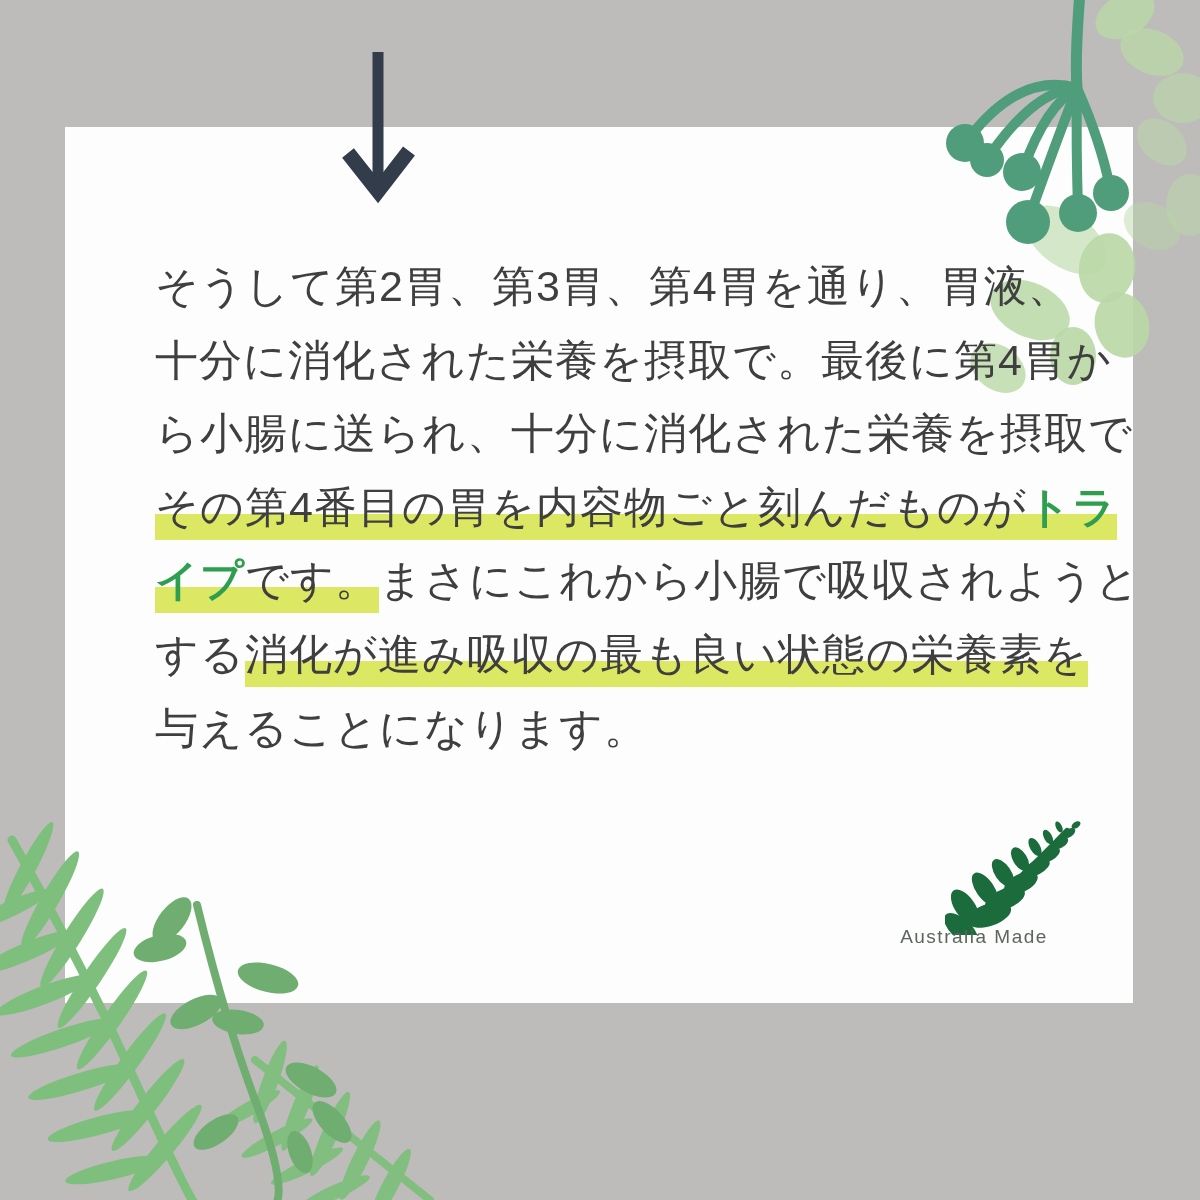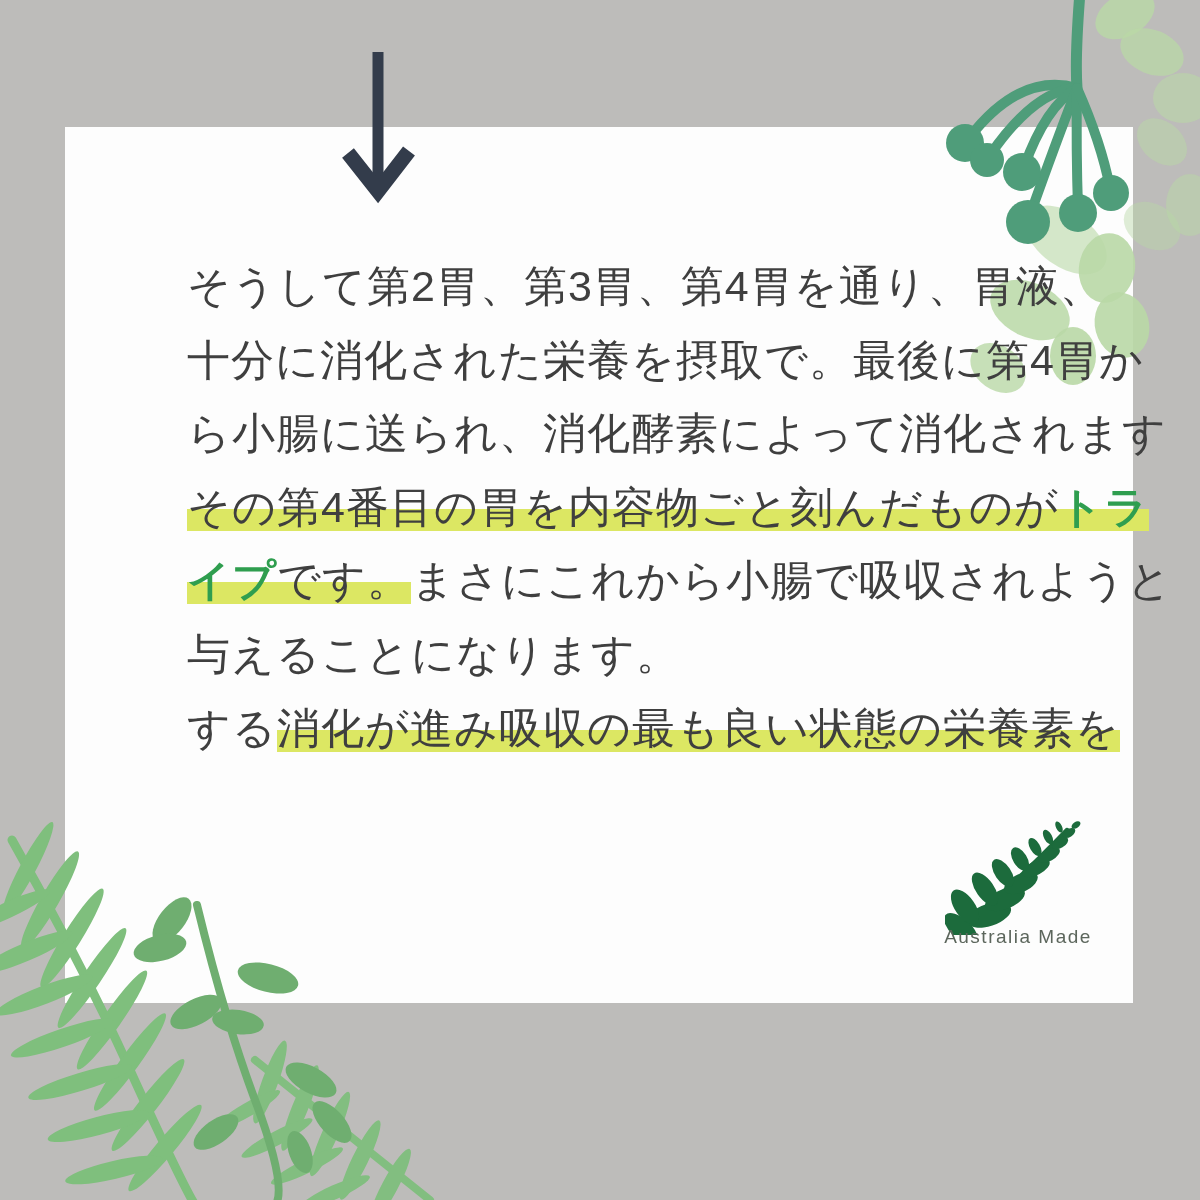--- a/index.html
+++ b/index.html
@@ -12,39 +12,40 @@
     position:absolute;left:65px;top:127px;width:1068px;height:876px;
     background:var(--card,#fdfdfd);
   }
   .deco{position:absolute;pointer-events:none;}
   .text-block{
     position:absolute;left:155px;top:250px;
     color:var(--ink,#3f3f3f);
     font-size:43px;letter-spacing:1px;
   }
   .text-line{
-    height:73.6px;line-height:73.6px;white-space:nowrap;margin-left:32px;
+    height:73.6px;line-height:73.6px;white-space:nowrap;
   }
   .text-line span{vertical-align:baseline;}
   .hl{
     background-image:linear-gradient(to bottom,rgba(0,0,0,0) 54%,var(--hl,#dce763) 54%);
+    padding-bottom:9px;
   }
   .accent{color:var(--accent,#2f9e4f);font-weight:bold;}
   .berry{fill:var(--berry,#4f9d7a);}
   .berrystem{stroke:var(--berry,#4f9d7a);fill:none;stroke-linecap:round;}
   .euca{fill:var(--euca,#b9d8a6);}
   .palm{fill:var(--palm,#7fbf7d);}
   .palmstem{stroke:var(--palm,#7fbf7d);fill:none;stroke-linecap:round;}
   .twig{fill:var(--twig,#6fae70);}
   .twigstem{stroke:var(--twig,#6fae70);fill:none;stroke-linecap:round;}
   .fern{fill:var(--fern,#1c6b3c);}
   .fernstem{stroke:var(--fern,#1c6b3c);fill:none;stroke-linecap:round;}
   .arrow-shaft,.arrow-head{stroke:var(--arrow,#333c4b);fill:none;}
   .logo-label{
-    position:absolute;left:933px;top:926px;width:170px;
+    position:absolute;left:889px;top:926px;width:170px;
     text-align:center;font-size:19px;letter-spacing:1.5px;
     color:var(--logotext,#5c665c);
   }
 </style>
 </head>
 <body>
 
 <div class="card"></div>
 
 <svg class="deco" style="left:940px;top:0;" width="260" height="400" viewBox="0 0 260 400">
@@ -131,25 +132,25 @@
 </svg>
 
 <svg class="deco" style="left:340px;top:40px;" width="80" height="165" viewBox="0 0 80 165">
   <path class="arrow-shaft" stroke-width="11" d="M38,12 L38,140"></path>
   <path class="arrow-head" stroke-width="15" stroke-linejoin="miter" d="M8,113 L38,151 L69,111"></path>
 </svg>
 
 <div class="text-block">
     <div class="text-line"><span>そうして第2胃、第3胃、第4胃を通り、胃液、</span></div>
     <div class="text-line"><span>十分に消化された栄養を摂取で。最後に第4胃か</span></div>
-    <div class="text-line"><span>ら小腸に送られ、消化酵素によって消化されます</span></div>
+    <div class="text-line"><span>ら小腸に送られ、十分に消化された栄養を摂取で</span></div>
     <div class="text-line"><span class="hl">その第4番目の胃を内容物ごと刻んだものが</span><span class="hl accent">トラ</span></div>
     <div class="text-line"><span class="hl accent">イプ</span><span class="hl">です。</span><span>まさにこれから小腸で吸収されようと</span></div>
+    <div class="text-line"><span>する</span><span class="hl">消化が進み吸収の最も良い状態の栄養素を</span></div>
     <div class="text-line"><span>与えることになります。</span></div>
-    <div class="text-line"><span>する</span><span class="hl">消化が進み吸収の最も良い状態の栄養素を</span></div>
   </div>
 
 <svg class="deco" style="left:945px;top:815px;" width="160" height="120" viewBox="0 0 160 120">
   <path class="fernstem" stroke-width="6" d="M22,108 Q62,78 122,16"></path>
   <g class="fern">
     <ellipse cx="16" cy="114" rx="21" ry="10" transform="rotate(42 16 114)"></ellipse>
     <ellipse cx="44" cy="100" rx="23" ry="11" transform="rotate(-18 44 100)"></ellipse>
     <ellipse cx="20" cy="92" rx="20" ry="10" transform="rotate(55 20 92)"></ellipse>
     <ellipse cx="60" cy="84" rx="21" ry="10" transform="rotate(-22 60 84)"></ellipse>
     <ellipse cx="40" cy="74" rx="19" ry="9" transform="rotate(55 40 74)"></ellipse>

